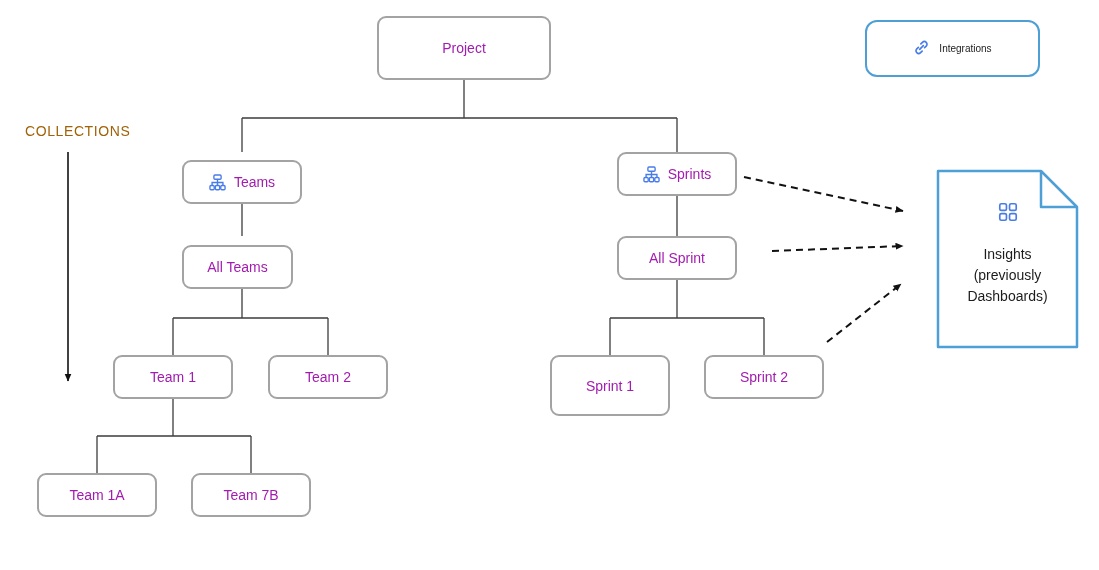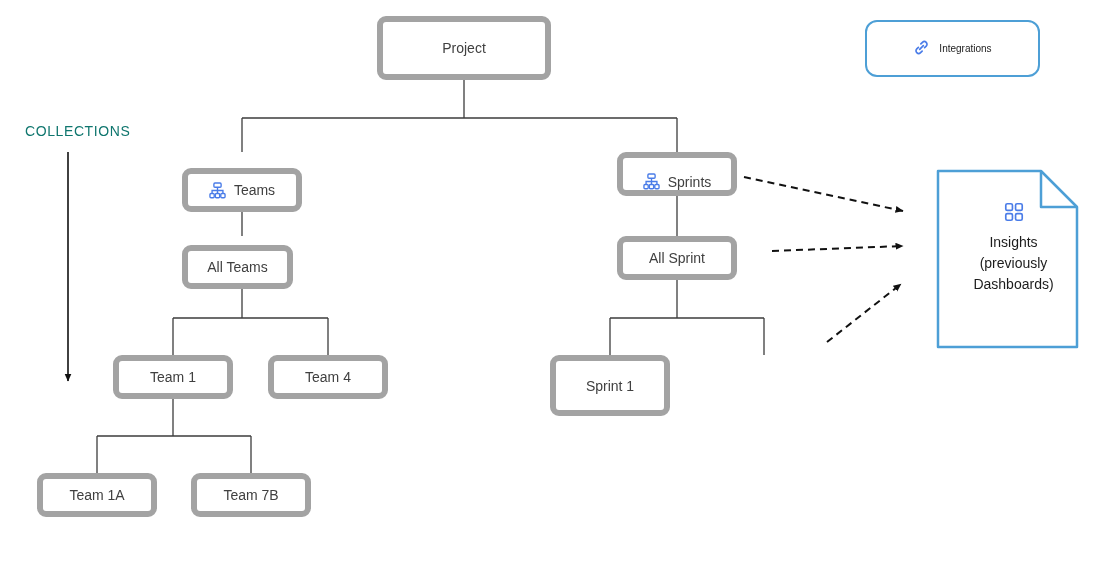--- a/index.html
+++ b/index.html
@@ -9,28 +9,28 @@
     background:#ffffff;
     font-family:"Liberation Sans", sans-serif;
     color:#1c1c1c;
     overflow:hidden;
   }
   #wires{position:absolute;left:0;top:0;width:1099px;height:570px;}
   .node{
     position:absolute;
     box-sizing:border-box;
     background:#ffffff;
-    border:6px solid #a3a3a3;
+    border:2px solid #a3a3a3;
     border-radius:9px;
     display:flex;
     align-items:center;
     justify-content:center;
     gap:8px;
     font-size:14px;
-    color:#404040;
+    color:#a21caf;
     z-index:2;
   }
   .node .icon{display:flex;align-items:center;}
   .node.project-node{flex-direction:column;gap:2px;line-height:1.45;}
   .pill{
     position:absolute;
     box-sizing:border-box;
     background:#ffffff;
     border:2px solid #4D9FD6;
     border-radius:12px;
@@ -39,28 +39,28 @@
     justify-content:center;
     gap:9px;
     font-size:10px;
     z-index:2;
   }
   .collections-label{
     position:absolute;
     left:25px;top:123px;
     font-size:14px;
     letter-spacing:0.6px;
-    color:#0f766e;
+    color:#a16207;
   }
   .insights-wrap{position:absolute;left:935px;top:168px;width:145px;height:182px;z-index:2;}
   .insights-wrap svg.doc{position:absolute;left:0;top:0;}
   .insights-content{
-    position:absolute;left:6px;top:0;width:145px;height:182px;
+    position:absolute;left:0;top:0;width:145px;height:182px;
     display:flex;flex-direction:column;align-items:center;justify-content:flex-start;
-    padding-top:34px;box-sizing:border-box;gap:6px;
+    padding-top:34px;box-sizing:border-box;gap:18px;
   }
   .insights-text{text-align:center;font-size:14px;line-height:1.5;color:#1c1c1c;}
 </style>
 </head>
 <body>
 
 <div id="canvas">
 
   <svg id="wires" viewBox="0 0 1099 570">
     <defs>
@@ -105,21 +105,21 @@
         <g stroke="#4A7CE8" stroke-width="1.6" fill="none" stroke-linecap="round" stroke-linejoin="round">
           <path d="M6.3 9.7 L9.7 6.3"></path>
           <path d="M7.4 4.6 L8.9 3.1 a2.5 2.5 0 0 1 3.54 3.54 L10.9 8.1"></path>
           <path d="M8.6 11.4 L7.1 12.9 a2.5 2.5 0 0 1 -3.54 -3.54 L5.1 7.9"></path>
         </g>
       </svg>
     </span>
     <span>Integrations</span>
   </div>
 
-  <div class="node" style="left:182px;top:168px;width:120px;height:44px;">
+  <div class="node" style="left:182px;top:160px;width:120px;height:44px;">
     <span class="icon">
       <svg width="17" height="17" viewBox="0 0 16 16">
         <g fill="none" stroke="#4A7CE8" stroke-width="1.3">
           <rect x="4.6" y="1" width="6.8" height="4" rx="1"></rect>
           <rect x="0.9" y="10.8" width="4" height="4" rx="1"></rect>
           <rect x="6" y="10.8" width="4" height="4" rx="1"></rect>
           <rect x="11.1" y="10.8" width="4" height="4" rx="1"></rect>
           <path d="M8 5 V8 M2.9 10.8 V8 H13.1 V10.8 M8 8 V10.8"></path>
         </g>
       </svg>
@@ -129,32 +129,32 @@
 
   <div class="node" style="left:182px;top:245px;width:111px;height:44px;text-align:center;">
     <span>All Teams</span>
   </div>
 
   <div class="node" style="left:113px;top:355px;width:120px;height:44px;">
     <span>Team 1</span>
   </div>
 
   <div class="node" style="left:268px;top:355px;width:120px;height:44px;">
-    <span>Team 4</span>
+    <span>Team 2</span>
   </div>
 
   <div class="node" style="left:37px;top:473px;width:120px;height:44px;">
     <span>Team 1A</span>
   </div>
 
   <div class="node" style="left:191px;top:473px;width:120px;height:44px;">
     <span>Team 7B</span>
   </div>
 
-  <div class="node" style="left:617px;top:152px;width:120px;height:44px;align-items:flex-end;">
+  <div class="node" style="left:617px;top:152px;width:120px;height:44px;">
     <span class="icon">
       <svg width="17" height="17" viewBox="0 0 16 16">
         <g fill="none" stroke="#4A7CE8" stroke-width="1.3">
           <rect x="4.6" y="1" width="6.8" height="4" rx="1"></rect>
           <rect x="0.9" y="10.8" width="4" height="4" rx="1"></rect>
           <rect x="6" y="10.8" width="4" height="4" rx="1"></rect>
           <rect x="11.1" y="10.8" width="4" height="4" rx="1"></rect>
           <path d="M8 5 V8 M2.9 10.8 V8 H13.1 V10.8 M8 8 V10.8"></path>
         </g>
       </svg>
@@ -163,20 +163,23 @@
   </div>
 
   <div class="node" style="left:617px;top:236px;width:120px;height:44px;">
     <span>All Sprint</span>
   </div>
 
   <div class="node" style="left:550px;top:355px;width:120px;height:61px;">
     <span>Sprint 1</span>
   </div>
 
+  <div class="node" style="left:704px;top:355px;width:120px;height:44px;">
+    <span>Sprint 2</span>
+  </div>
 
   <div class="insights-wrap">
     <svg class="doc" width="145" height="182" viewBox="0 0 145 182">
       <path d="M3 3 H106 L142 39 V179 H3 Z" fill="#ffffff" stroke="#4D9FD6" stroke-width="2.5" stroke-linejoin="round"></path>
       <path d="M106 3 V39 H142" fill="none" stroke="#4D9FD6" stroke-width="2.5" stroke-linejoin="round"></path>
     </svg>
     <div class="insights-content">
       <span class="icon">
         <svg width="20" height="20" viewBox="0 0 18 18">
           <g fill="none" stroke="#4A7CE8" stroke-width="1.5">

